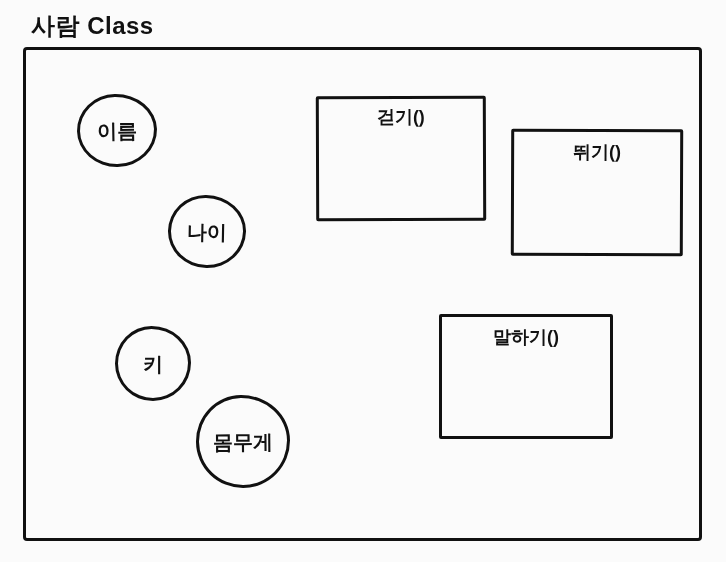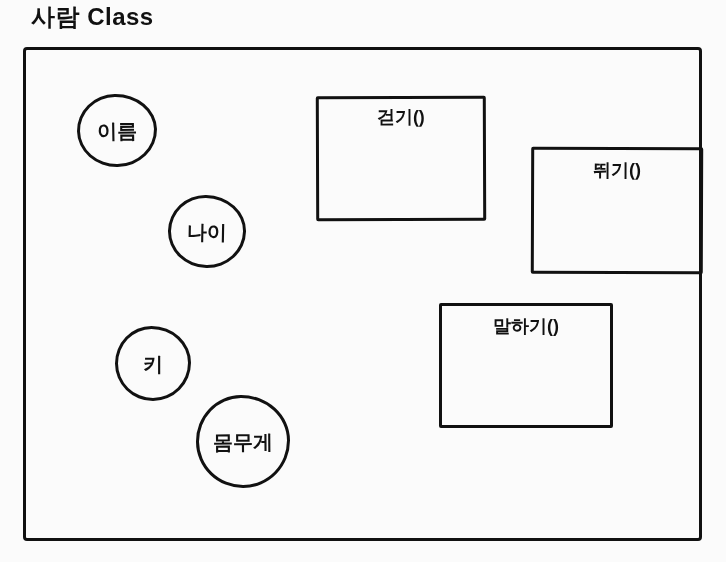--- a/index.html
+++ b/index.html
@@ -12,21 +12,21 @@
     position: relative;
     width: 726px;
     height: 562px;
     background: #fbfbfb;
     color: #111;
     overflow: hidden;
   }
   .diagram-title {
     position: absolute;
     left: 31px;
-    top: 1px;
+    top: 10px;
     font-size: 24px;
     font-weight: 700;
     letter-spacing: 0.5px;
     color: #111;
     text-align: right;
   }
   .class-box {
     position: absolute;
     left: 23px;
     top: 47px;
@@ -93,22 +93,22 @@
     </div>
 
     <div class="attr-circle attr-weight" style="left:170px; top:345px;">
       <span class="label">몸무게</span>
     </div>
 
     <div class="method-rect method-walk" style="left:290px; top:46px;">
       <span class="label">걷기()</span>
     </div>
 
-    <div class="method-rect method-run" style="left:485px; top:97px;margin-left:20px;">
+    <div class="method-rect method-run" style="left:485px; top:79px;">
       <span class="label">뛰기()</span>
     </div>
 
-    <div class="method-rect method-speak" style="left:413px; top:253px;">
+    <div class="method-rect method-speak" style="left:413px; top:264px;">
       <span class="label">말하기()</span>
     </div>
 
   </div>
 </div>
 
 </body></html>

